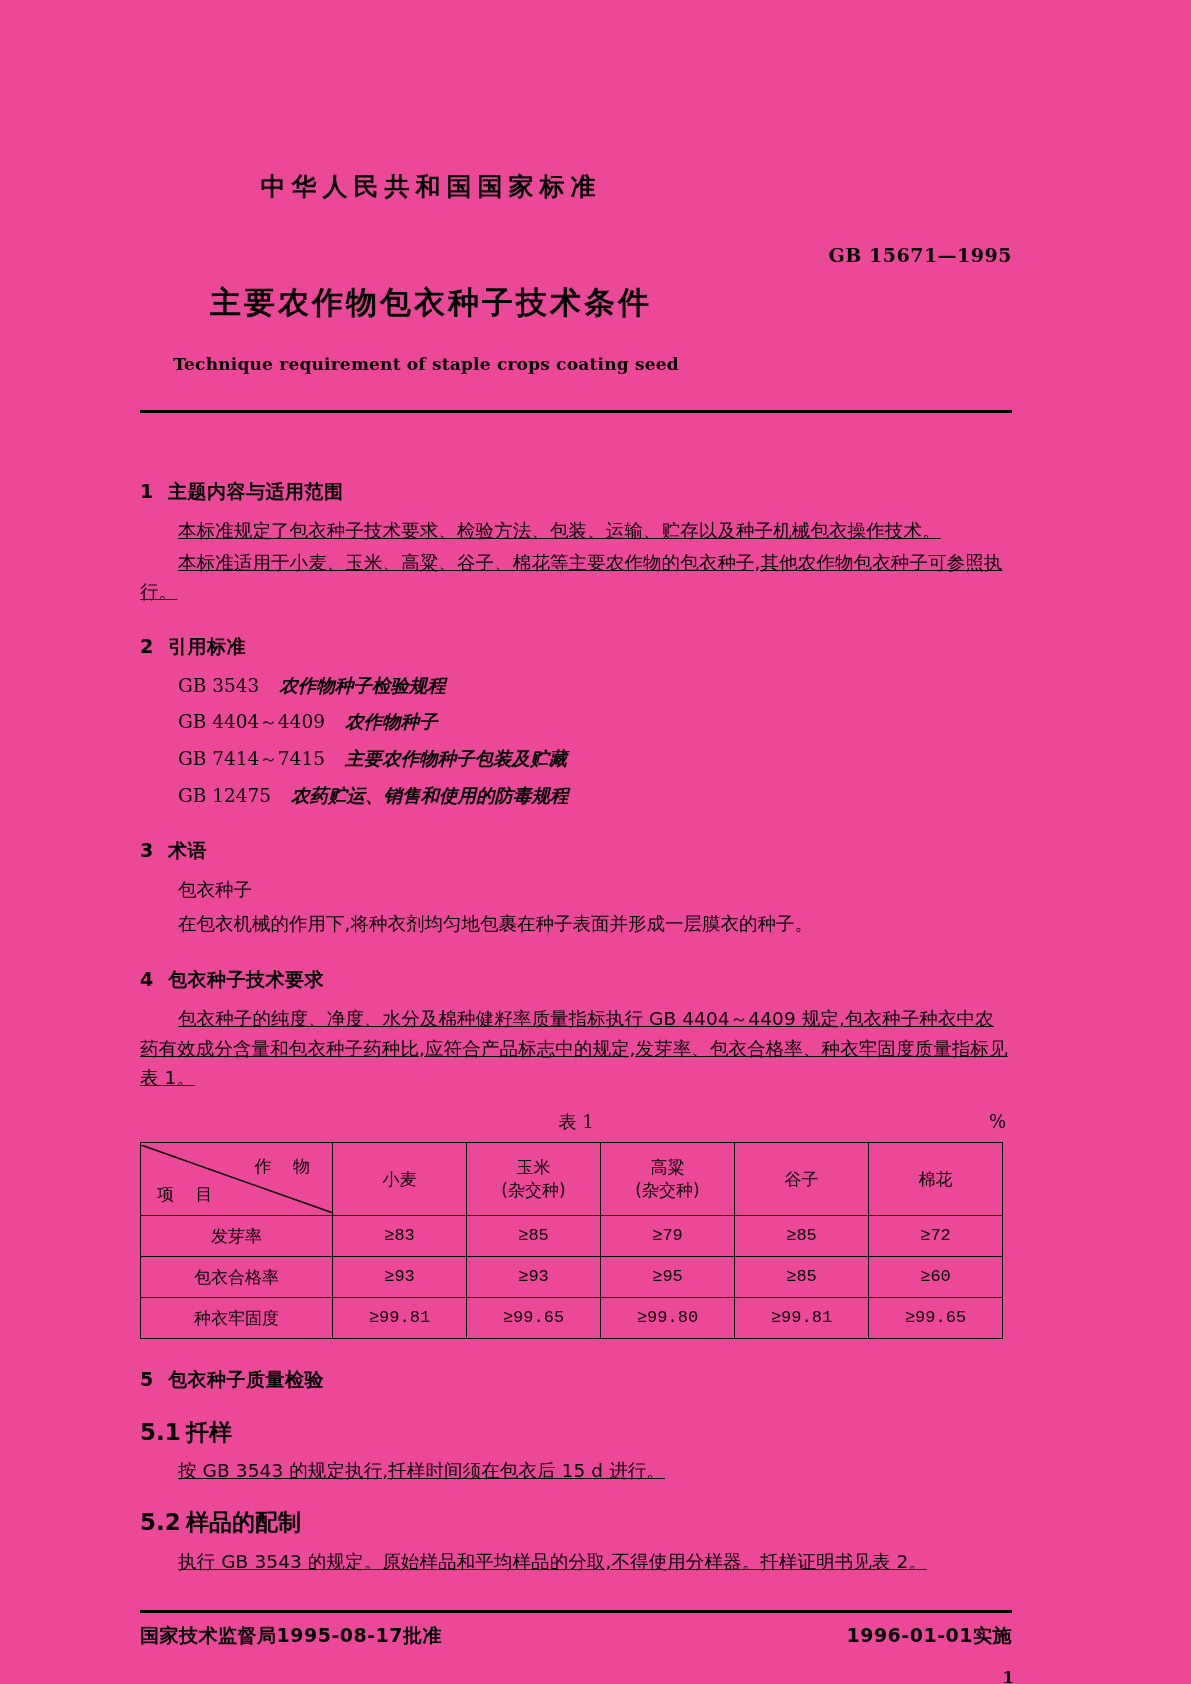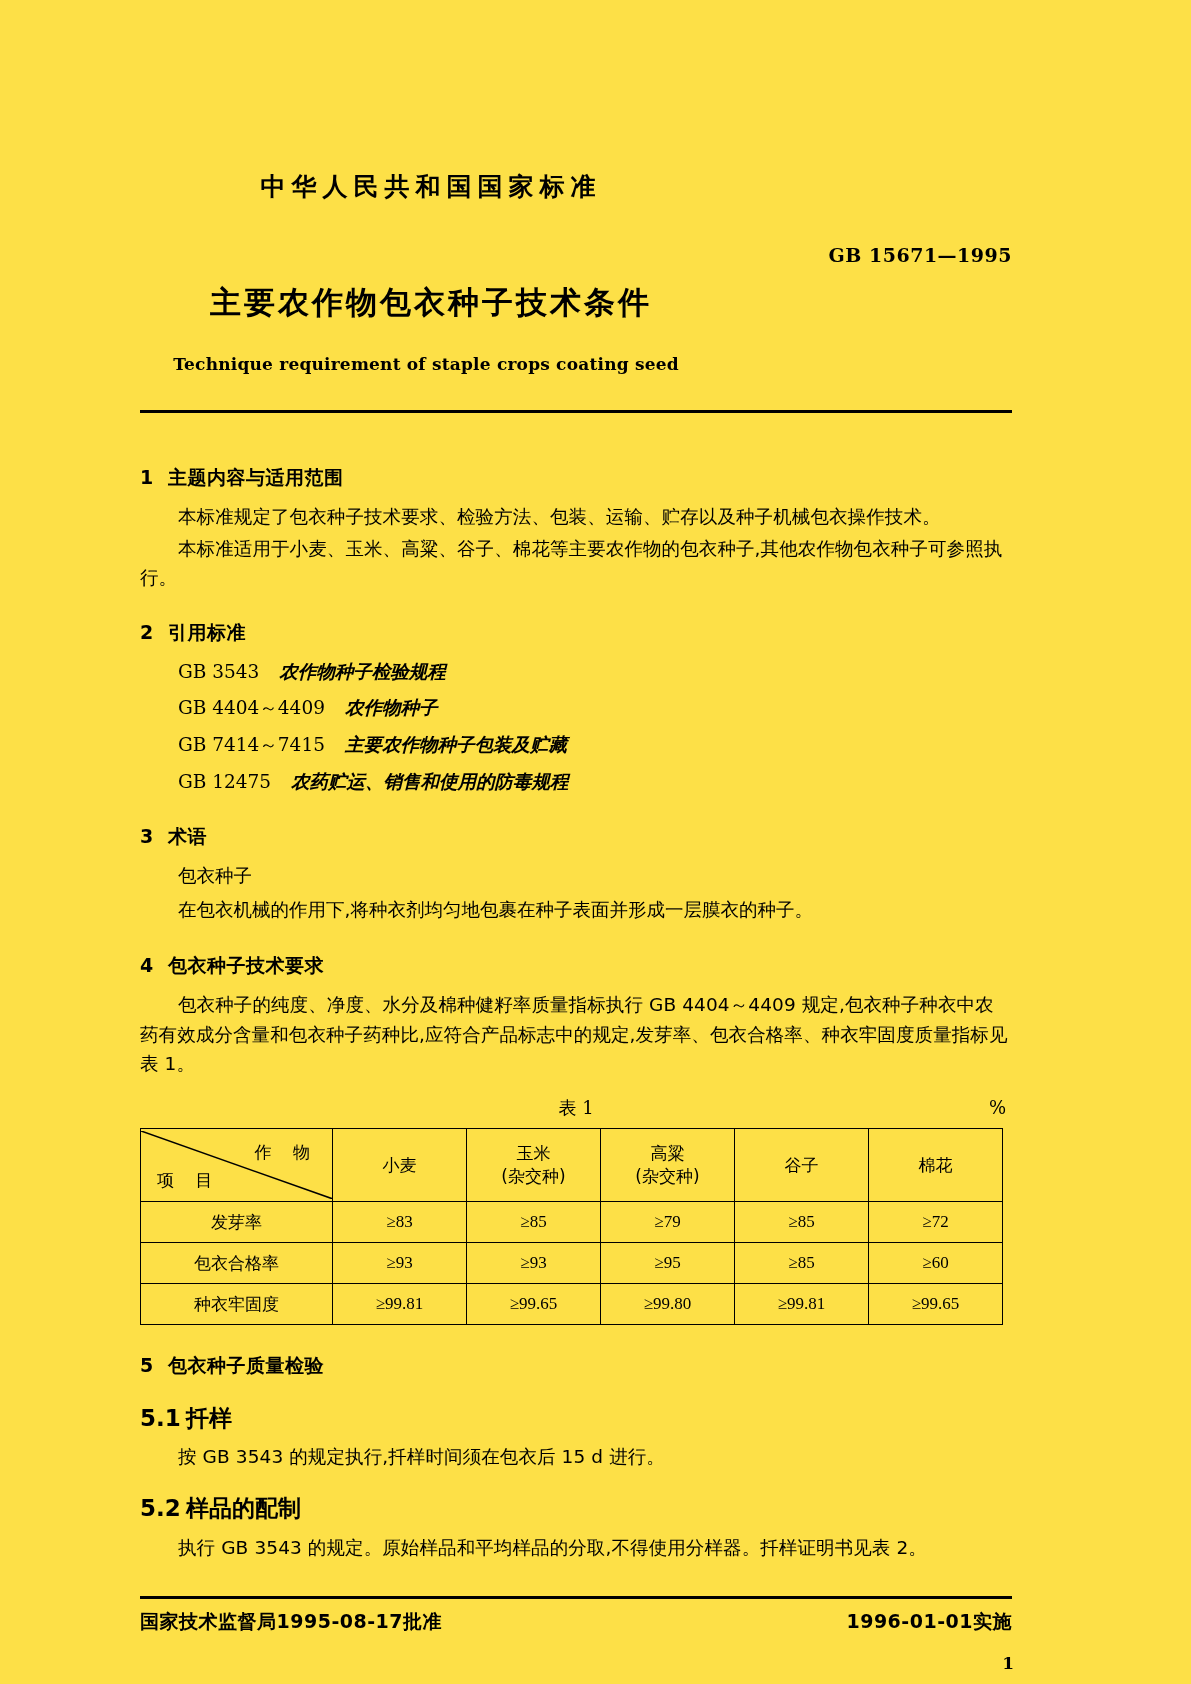--- a/index.html
+++ b/index.html
@@ -8,21 +8,21 @@
     background:#ffffff;
     font-family:"DejaVu Sans","Liberation Sans",sans-serif;
     color:#000;
     position:relative;
     overflow:hidden;
   }
   .page {
     position:absolute;
     left:0; top:0;
     width:1191px; height:1684px;
-    background:#fde047;
+    background:#ec4899;
   }
   .inner {
     position:absolute;
     left:140px; top:0;
     width:872px;
   }
 
   
   .masthead {
     text-align:center;
@@ -63,21 +63,21 @@
     margin-left:-300px;
     letter-spacing:0.2px;
   }
 
   .rule-top {
     border-top:3px solid #000;
     margin-top:36px;
   }
 
   
-  .content { margin-top:50px; font-size:18.5px; line-height:1.55; }
+  .content { margin-top:64px; font-size:18.5px; line-height:1.55; }
 
   .h1 {
     font-weight:bold;
     font-size:19px;
     margin-top:26px;
     margin-bottom:10px;
     letter-spacing:0.5px;
   }
   .h1 .num { display:inline-block; width:28px; }
 
@@ -88,20 +88,21 @@
     margin-bottom:6px;
   }
   .h2 .num { display:inline-block; width:46px; }
 
   p.para {
     margin:0 0 2px 0;
     text-indent:38px;
     font-size:18.5px;
     line-height:1.58;
     letter-spacing:0.1px;
+    text-decoration:underline;
   }
 
   .reflist { margin:6px 0 0 0; }
   .refline {
     margin:0 0 8px 38px;
     font-size:18.5px;
     font-family:"DejaVu Serif","Liberation Serif",serif;
   }
   .refline .zh {
     font-family:"DejaVu Sans","Liberation Sans",sans-serif;
@@ -162,21 +163,21 @@
     font-size:17px;
     letter-spacing:8px;
   }
   .corner-item {
     position:absolute;
     left:16px; bottom:6px;
     font-size:17px;
     letter-spacing:8px;
   }
   .cellnum {
-    font-family:Liberation Serif, serif;
+    font-family:Liberation Mono, monospace;
     font-size:17px;
   }
   .colhead-2 { line-height:1.35; }
 
   
   .rule-bot {
     border-top:3px solid #000;
     margin-top:34px;
   }
   .footer {

